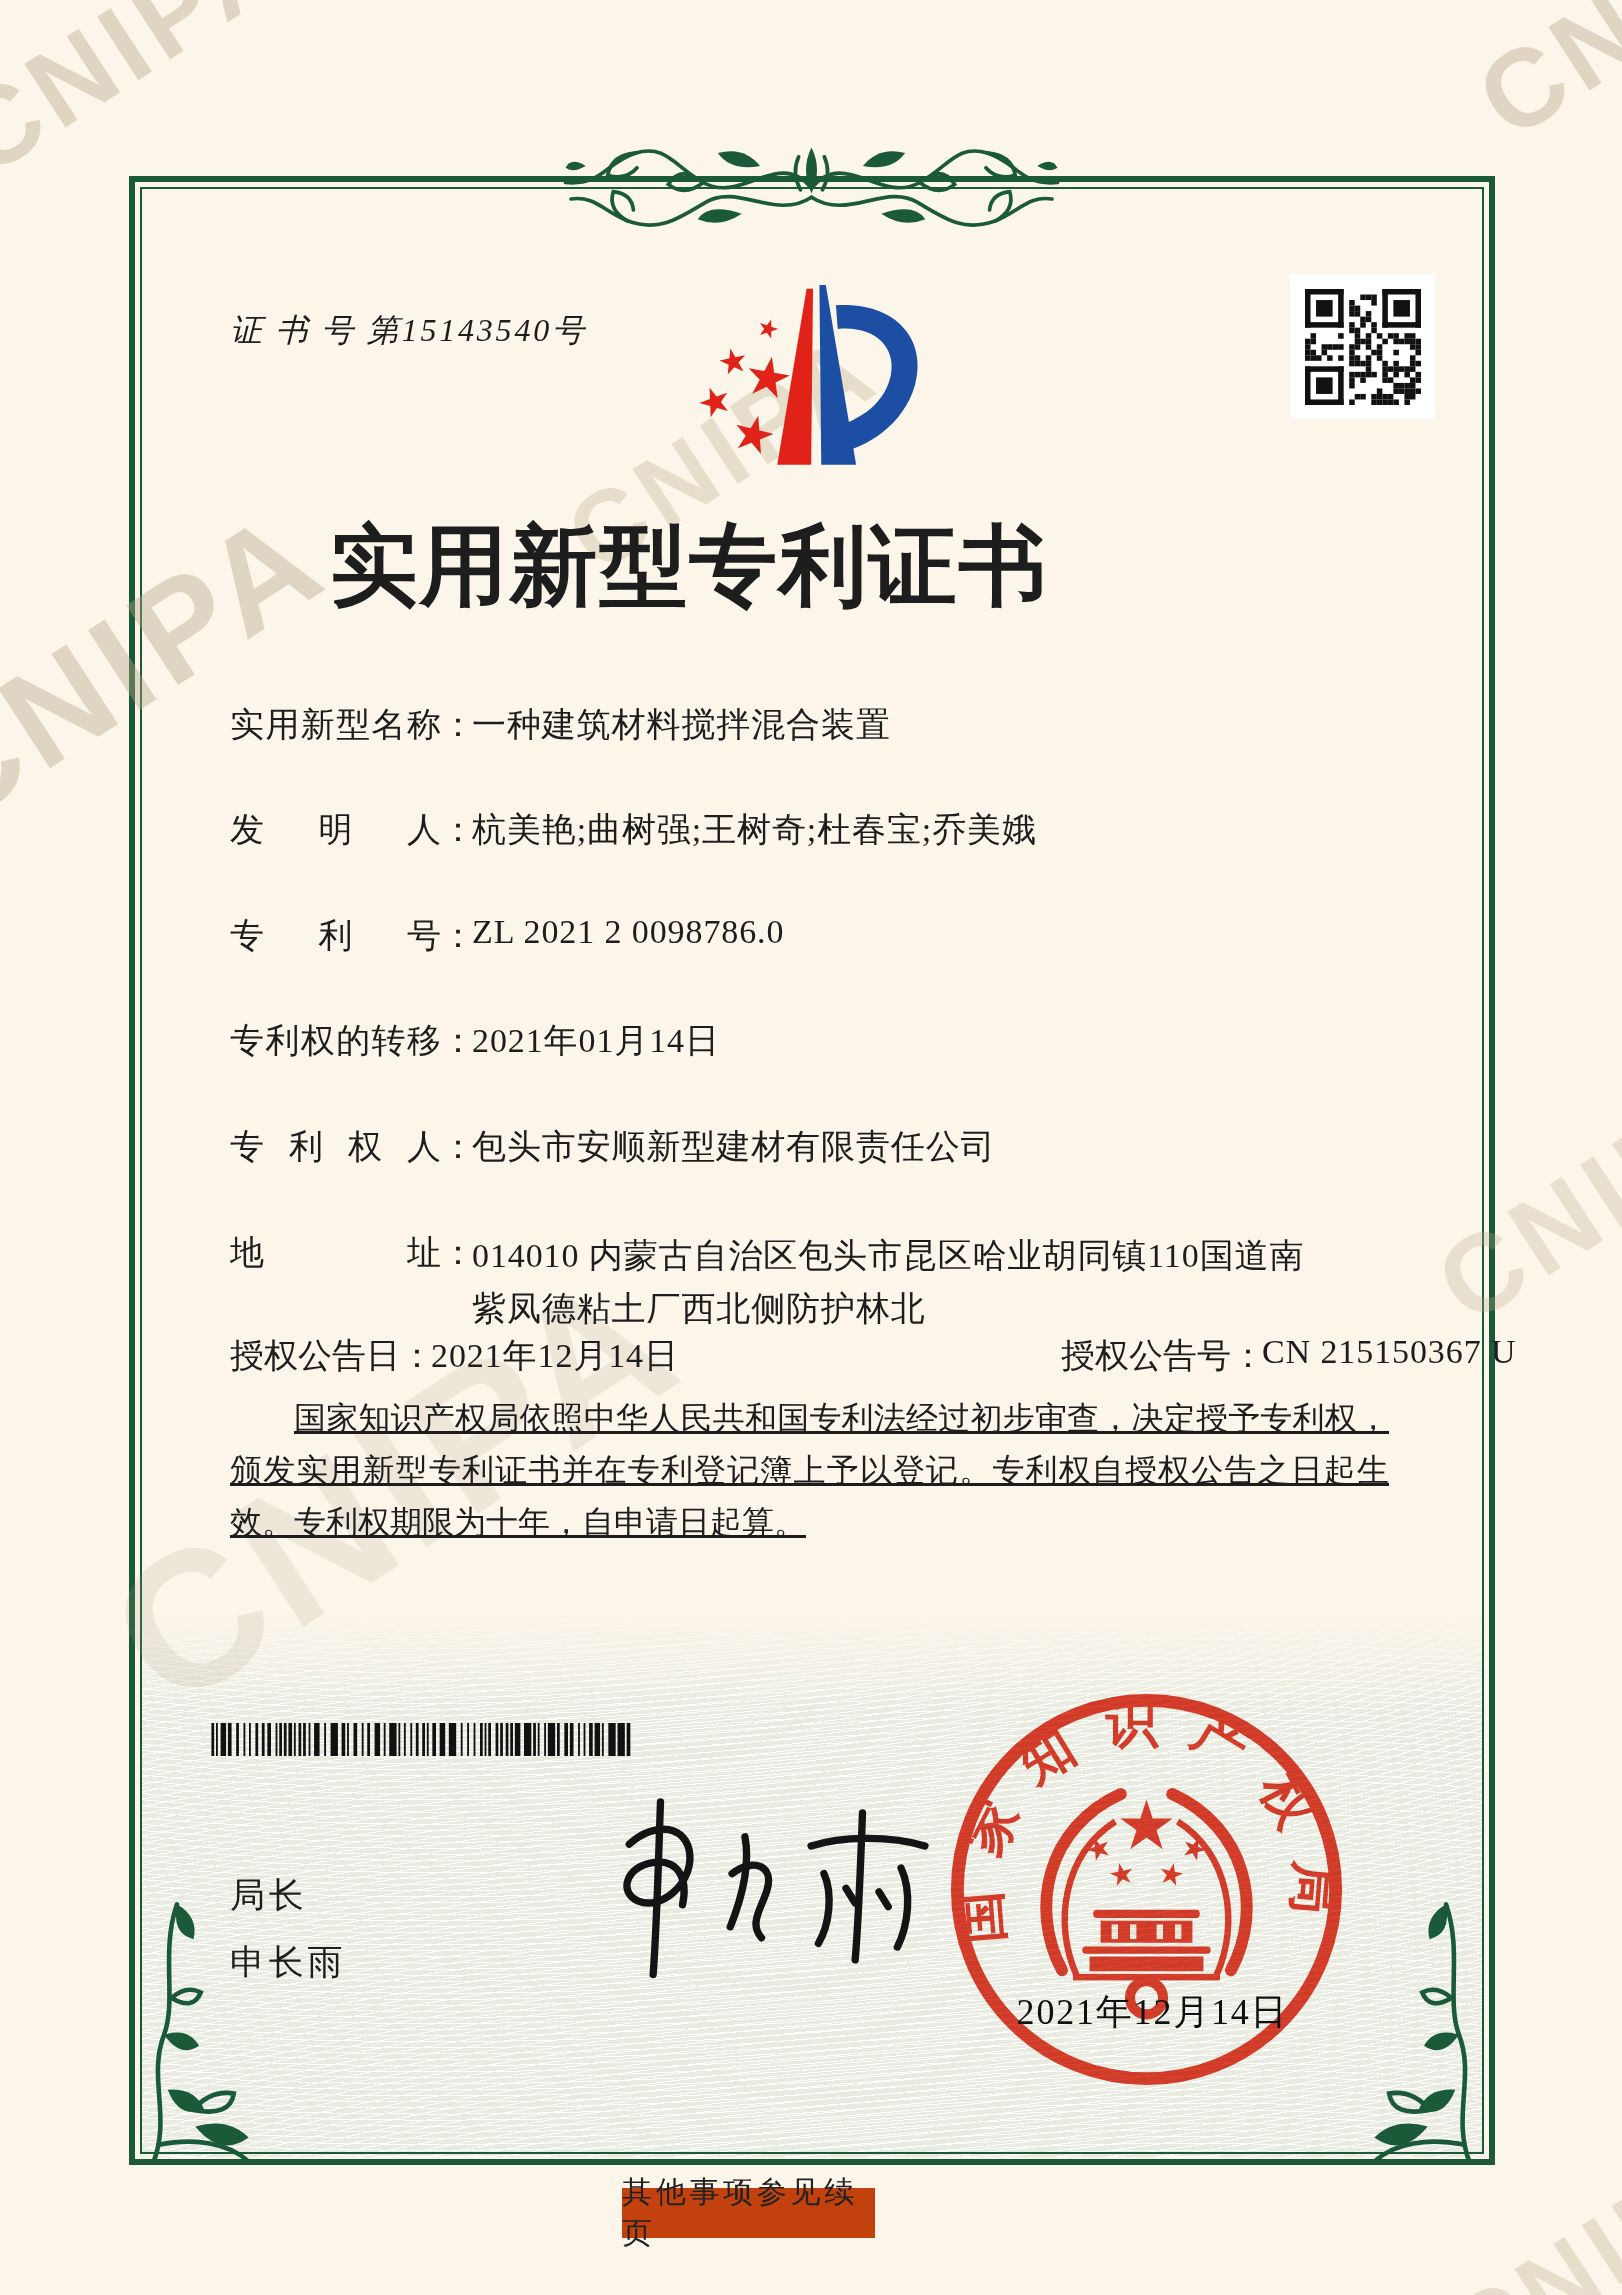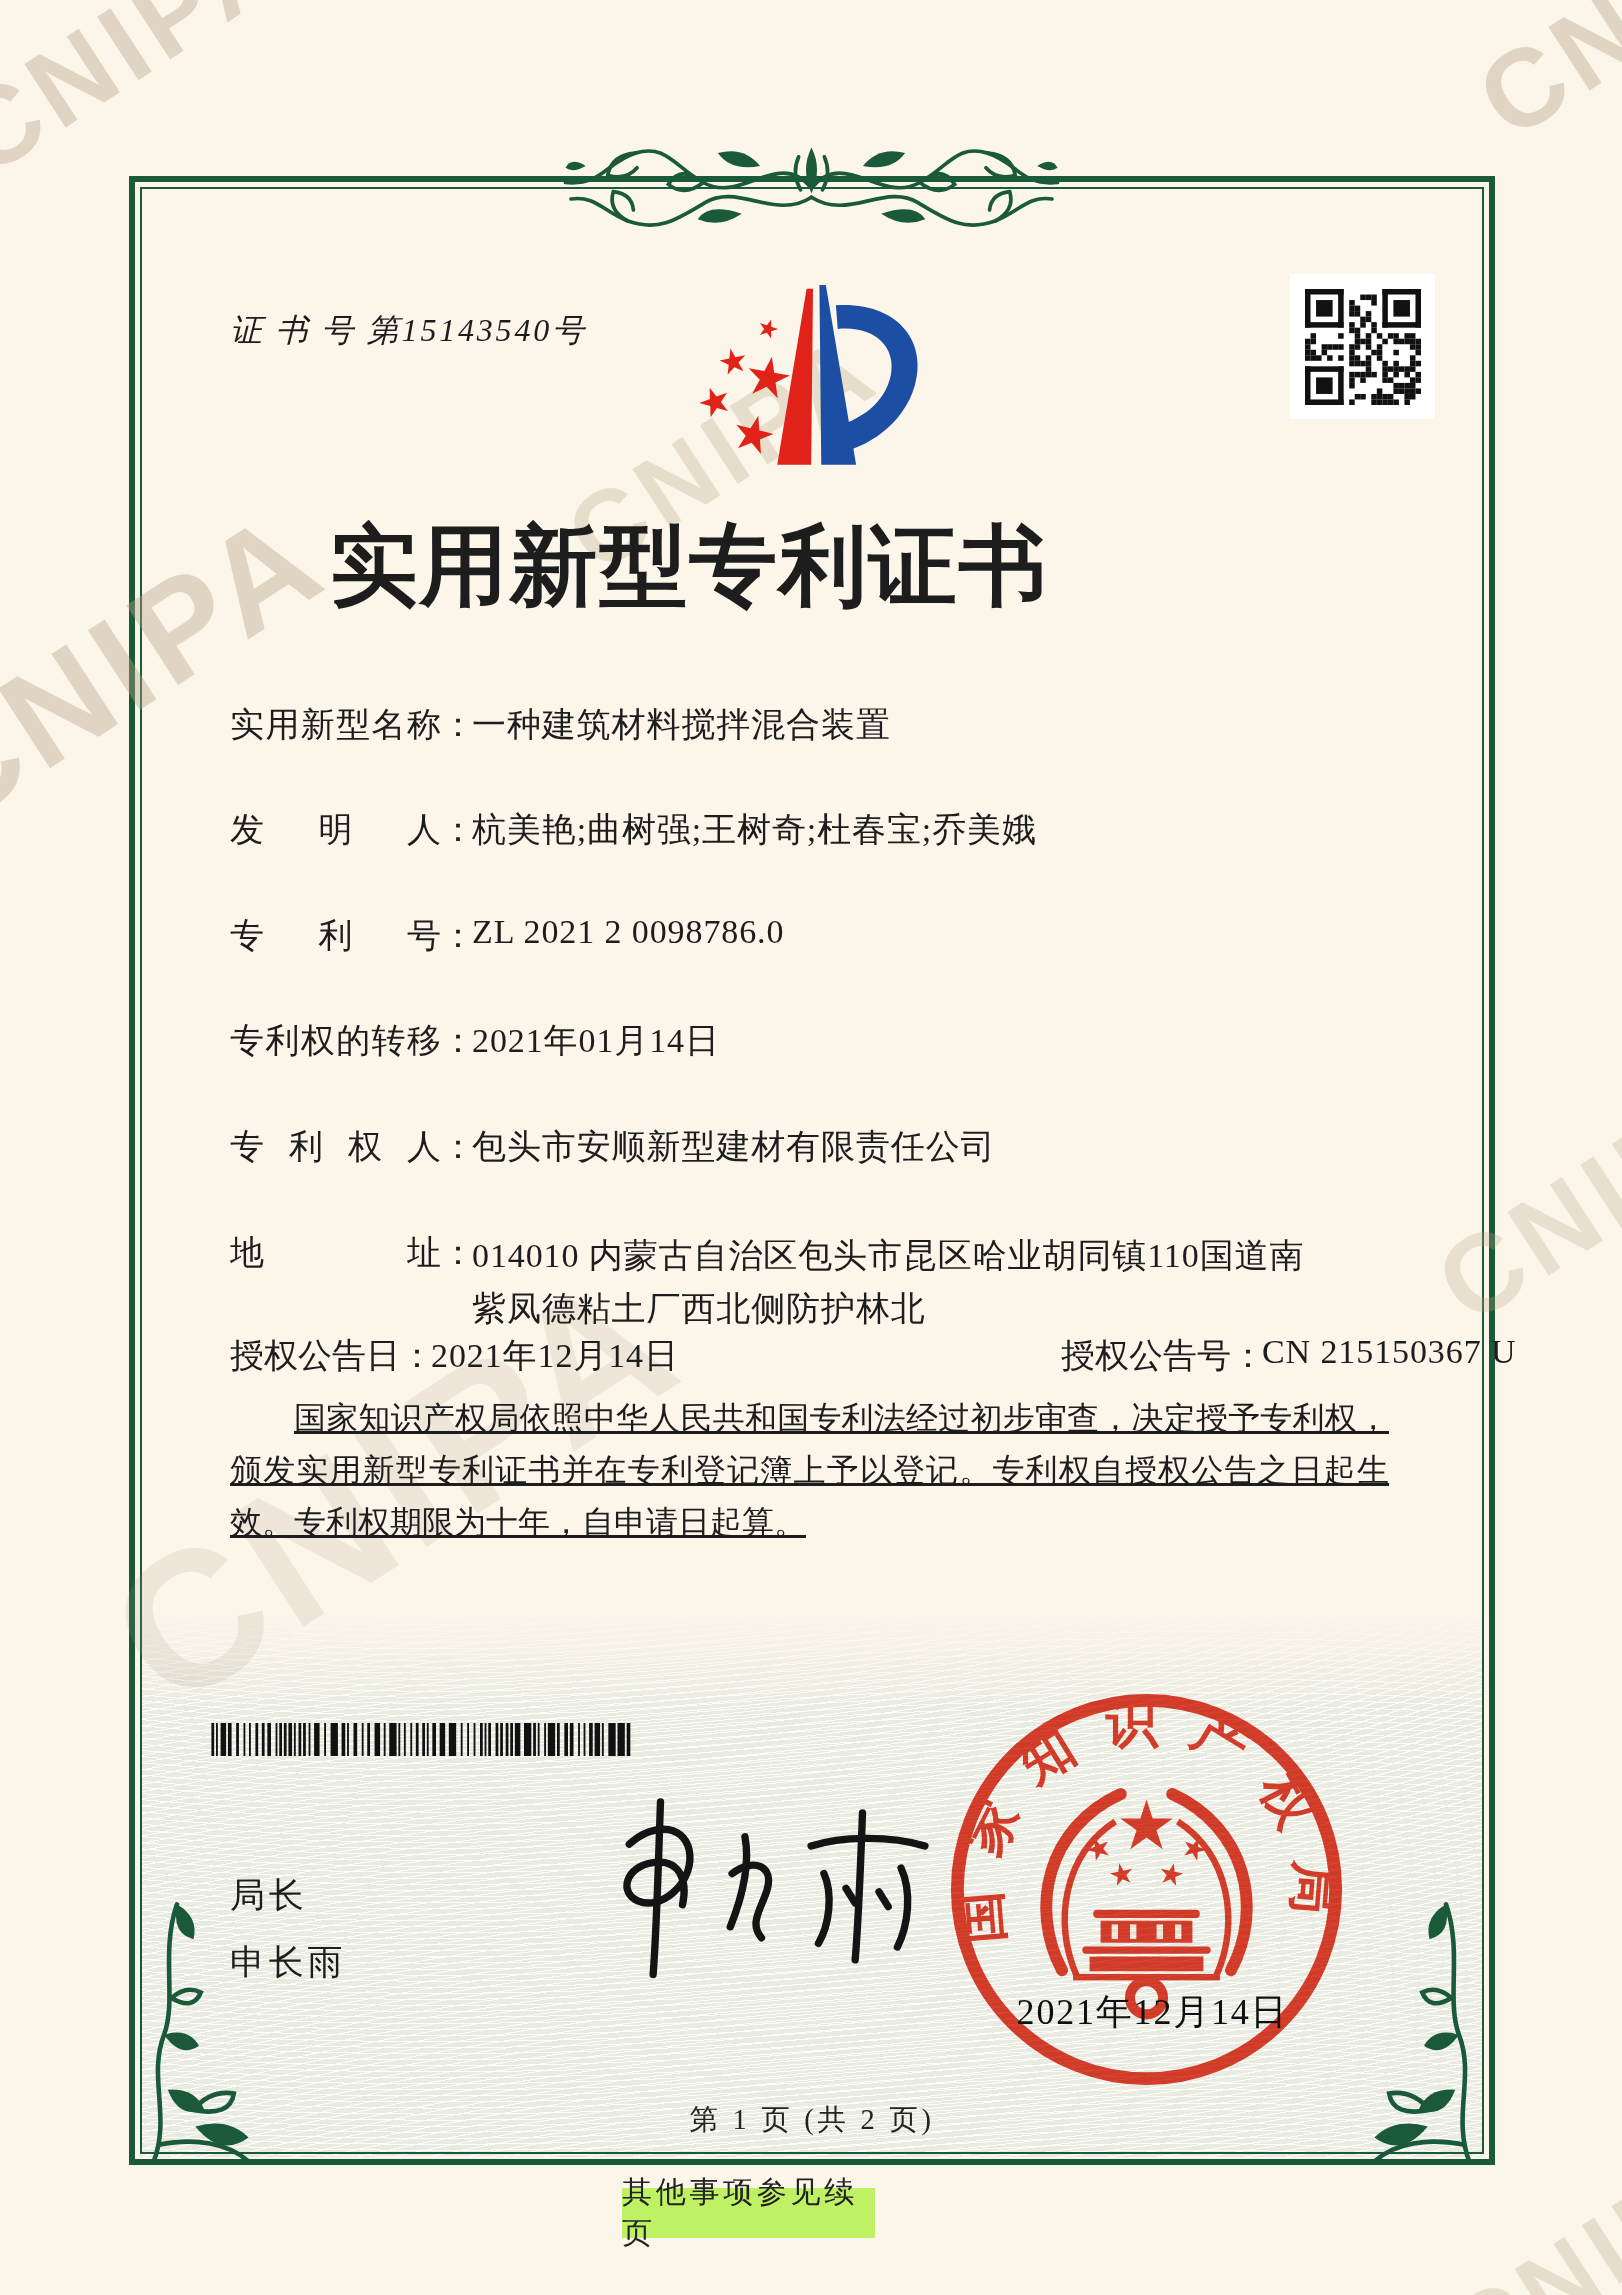--- a/index.html
+++ b/index.html
@@ -66,21 +66,21 @@
   .sig{position:absolute;left:565px;top:1789px;z-index:6;}
 
   
   .seal{position:absolute;left:939px;top:1682px;z-index:5;opacity:.95;mix-blend-mode:multiply;}
   .seal-date{position:absolute;left:1001px;top:1988px;width:303px;text-align:center;
              font-size:36px;letter-spacing:1.8px;color:#101010;z-index:7;}
 
   
   .pagenum{position:absolute;left:129px;top:2101px;width:1366px;text-align:center;
            font-size:28.5px;letter-spacing:3.7px;z-index:5;color:#222;}
-  .contnote{position:absolute;left:622px;top:2188px;width:253px;height:50px;background:#bef264;
+  .contnote{position:absolute;left:622px;top:2188px;width:253px;height:50px;background:#c2410c;
             z-index:5;display:flex;align-items:center;justify-content:center;
             font-size:30px;letter-spacing:3.7px;color:#222;}
 </style>
 </head>
 <body>
 
 <div class="page">
 
   <div class="wm wm1">CNIPA</div>
   <div class="wm wm2">CNIPA</div>
@@ -452,17 +452,16 @@
 
         <circle cx="0" cy="122" r="18" fill="none" stroke="#e03522" stroke-width="11"></circle>
       </g>
       <defs>
         <path id="st2" d="M0,-1 L0.2245,-0.309 L0.9511,-0.309 L0.3633,0.118 L0.5878,0.809 L0,0.382 L-0.5878,0.809 L-0.3633,0.118 L-0.9511,-0.309 L-0.2245,-0.309 Z"></path>
       </defs>
     </g>
   </svg>
   <div class="seal-date">2021年12月14日</div>
 
-  <div class="pagenum">第 1 页 (共 2 页)</div>
   <div class="contnote">其他事项参见续页</div>
 
 </div>
 
 
 </body></html>

